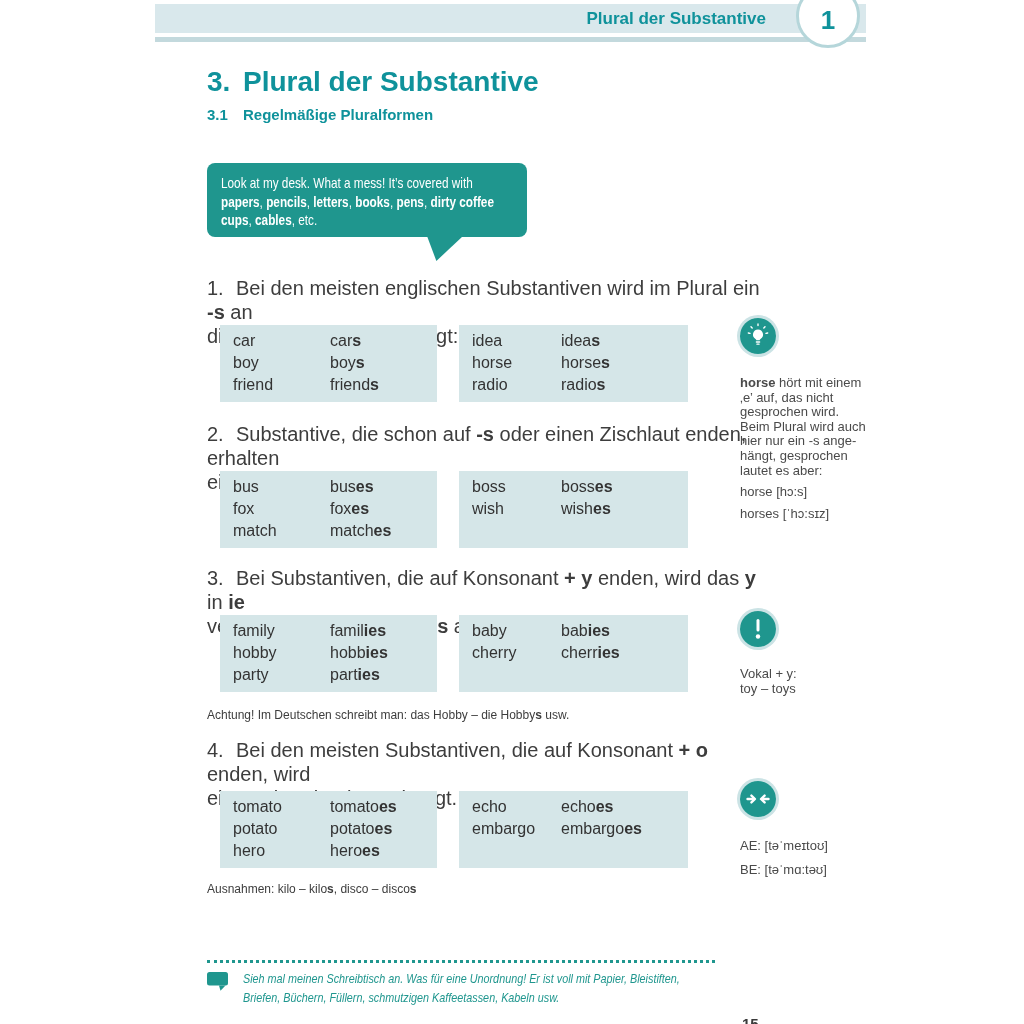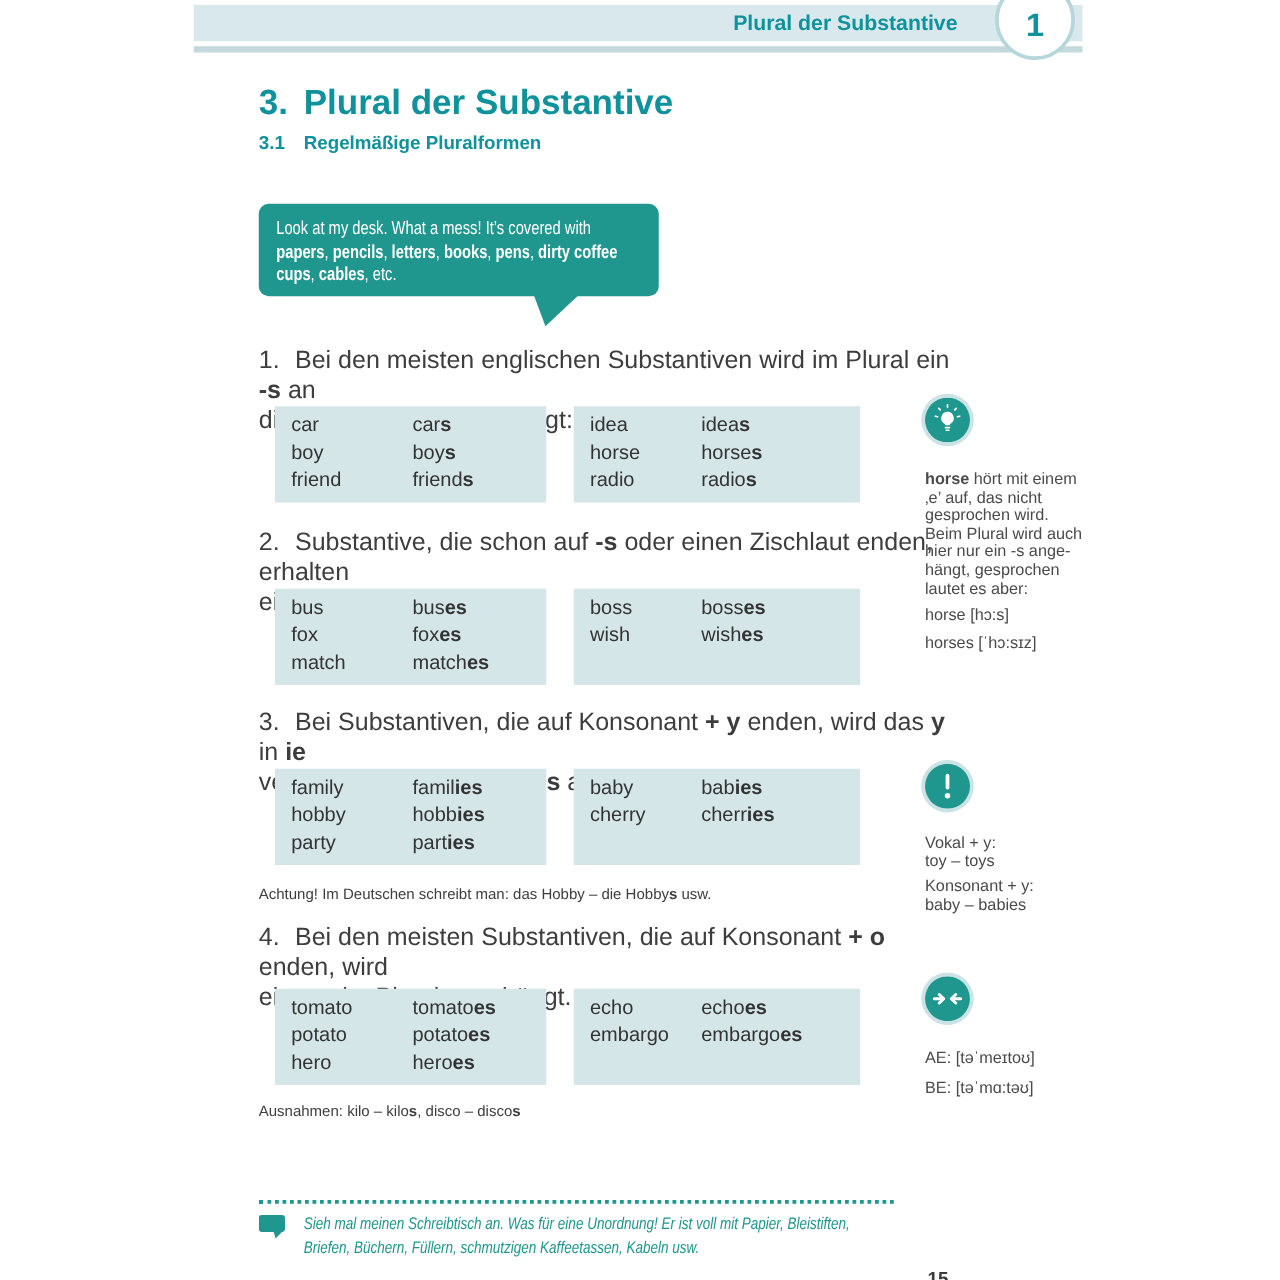--- a/index.html
+++ b/index.html
@@ -230,22 +230,20 @@
 
   <div class="icon-badge" style="left:740px;top:611px">
     <svg width="36" height="36" viewBox="0 0 36 36">
       <circle cx="18" cy="18" r="18" fill="#1f968e"></circle>
       <rect x="16.5" y="8" width="3" height="12.5" rx="1.5" fill="#fff"></rect>
       <circle cx="18" cy="25.5" r="2.2" fill="#fff"></circle>
     </svg>
   </div>
   <div class="side-text" style="top:650px">Vokal + y:
 toy – toys</div>
-  <div class="side-text" style="top:685px">Konsonant + y:
-baby – babies</div>
 
   <div class="icon-badge" style="left:740px;top:781px">
     <svg width="36" height="36" viewBox="0 0 36 36">
       <circle cx="18" cy="18" r="18" fill="#1f968e"></circle>
       <g stroke="#fff" stroke-width="2.4" stroke-linecap="round" stroke-linejoin="round" fill="none">
         <path d="M7.5 18h6"></path>
         <path d="M11.4 14.6 15 18l-3.6 3.4"></path>
         <path d="M28.5 18h-6"></path>
         <path d="M24.6 14.6 21 18l3.6 3.4"></path>
       </g>

